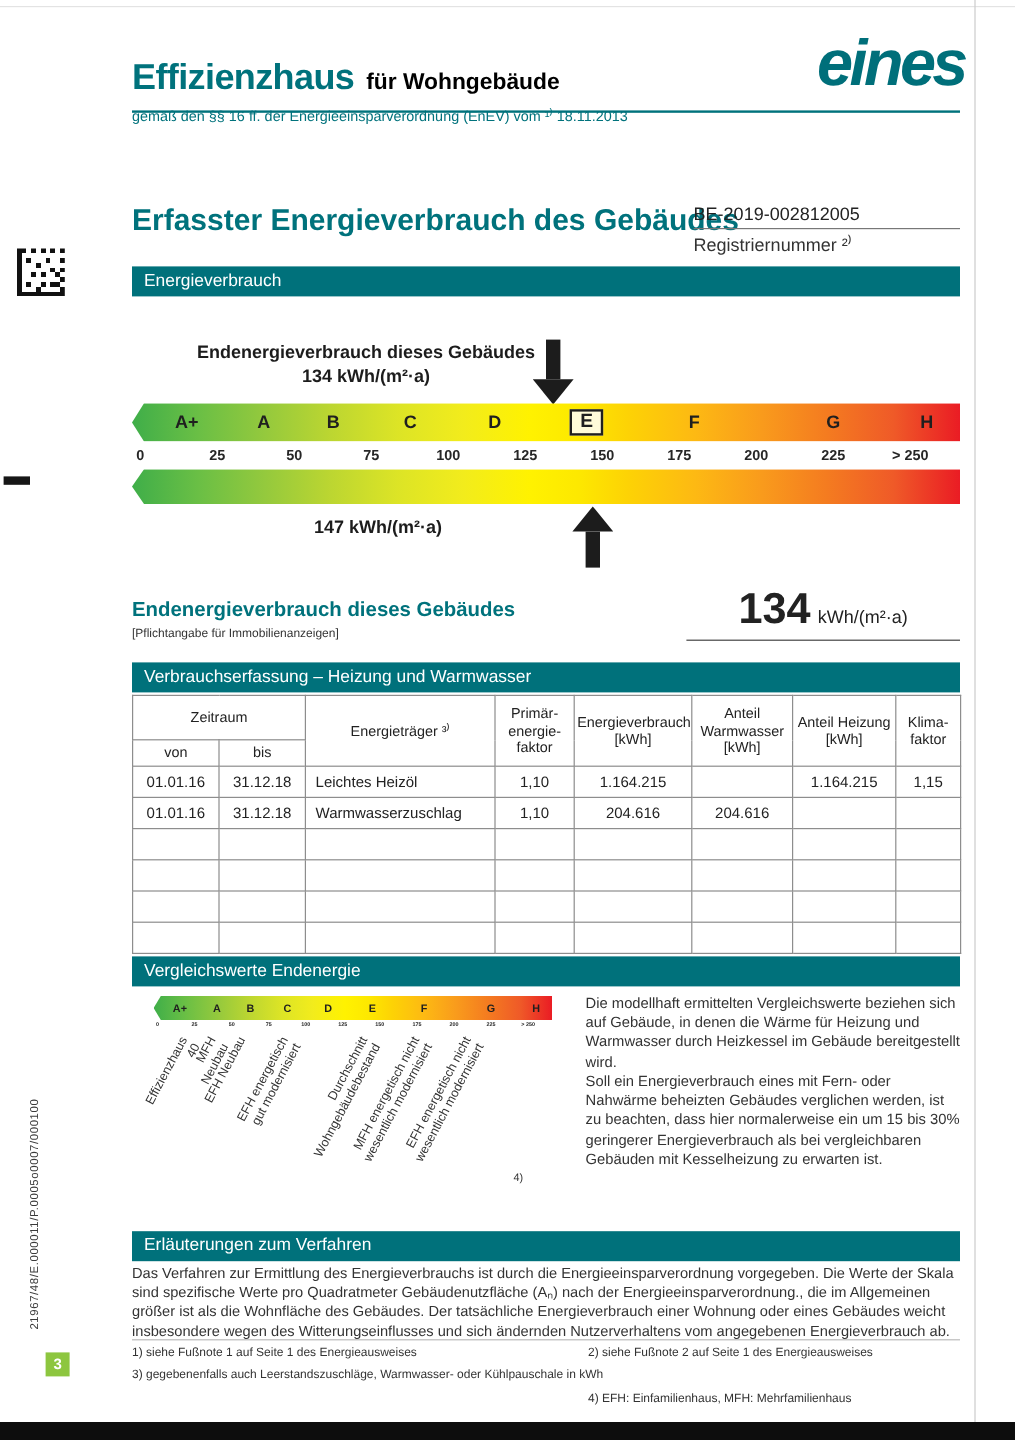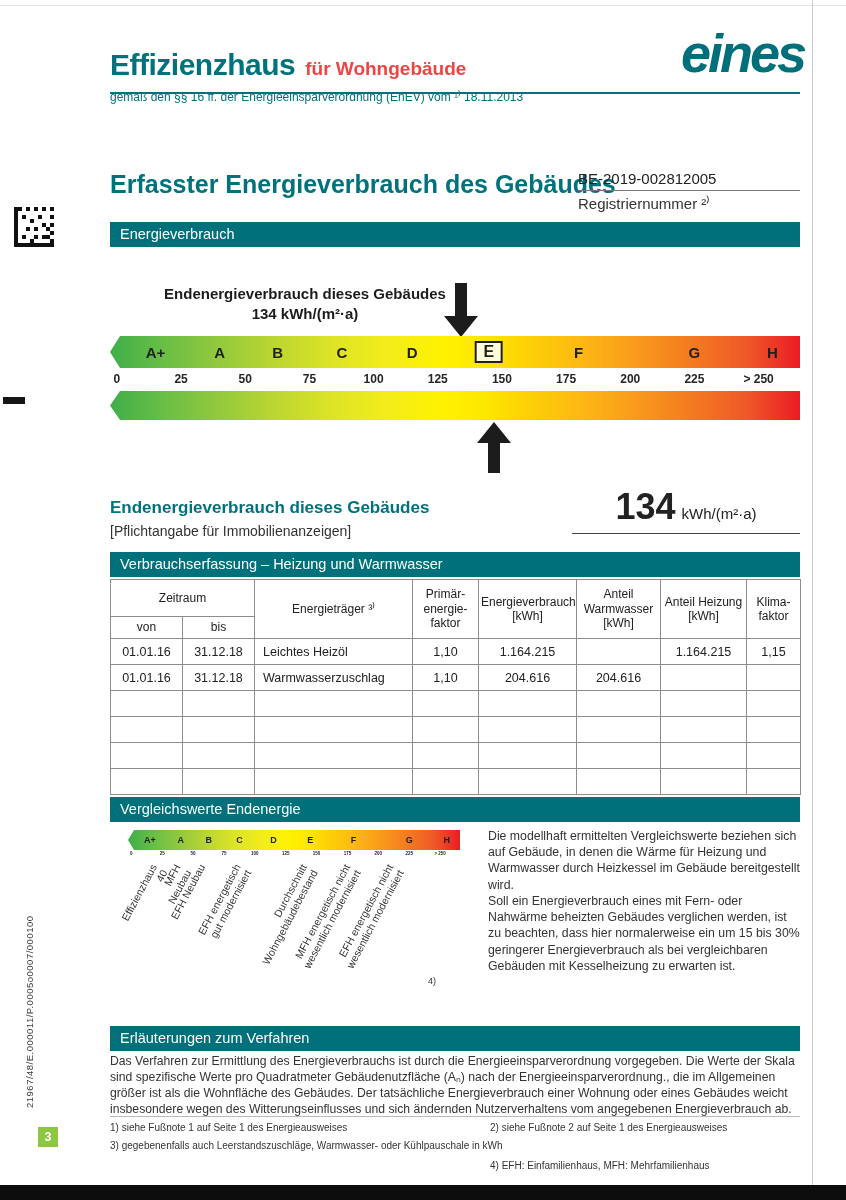--- a/index.html
+++ b/index.html
@@ -2,21 +2,21 @@
 <html><head>
 <meta charset="utf-8">
 <style>
   html,body{margin:0;padding:0;background:#f4f4f4;}
   .page{position:relative;width:846px;height:1200px;background:#ffffff;overflow:hidden;
         font-family:"Liberation Sans",sans-serif;color:#333;}
 
   
   .title-row{position:absolute;left:110px;top:48px;display:flex;align-items:baseline;gap:10px;}
   .title-main{font-size:30px;font-weight:bold;color:#00727c;letter-spacing:-0.5px;}
-  .title-sub{font-size:19px;font-weight:bold;color:#ef4444;}
+  .title-sub{font-size:19px;font-weight:bold;color:#000000;}
   .title-rule{position:absolute;left:110px;top:92px;width:690px;height:2px;background:#00727c;}
   .law-line{position:absolute;left:110px;top:88px;font-size:12px;font-weight:normal;color:#00727c;}
   .logo{position:absolute;left:664px;top:22px;width:140px;text-align:right;
         font-size:54px;font-weight:800;font-style:italic;color:#006f7a;letter-spacing:-3px;}
 
   
   .section-title{position:absolute;left:110px;top:170px;font-size:25px;font-weight:bold;color:#00727c;}
   .reg-block{position:absolute;left:578px;top:170px;width:222px;}
   .reg-num{font-size:15px;color:#222;padding-bottom:3px;border-bottom:1px solid #777;}
   .reg-label{font-size:15px;color:#333;padding:2px 0 10px;border-bottom:5px solid #be185d;}
@@ -50,21 +50,21 @@
   .arrow-down .shaft{position:absolute;left:-6px;top:0;width:12px;height:33px;background:#1c1c1c;}
   .arrow-down .head{position:absolute;left:-17px;top:33px;width:0;height:0;
      border-left:17px solid transparent;border-right:17px solid transparent;border-top:21px solid #1c1c1c;}
   .arrow-up{position:absolute;top:170px;left:55.7%;width:0;height:0;}
   .arrow-up .head{position:absolute;left:-17px;top:0;width:0;height:0;
      border-left:17px solid transparent;border-right:17px solid transparent;border-bottom:21px solid #1c1c1c;}
   .arrow-up .shaft{position:absolute;left:-6px;top:21px;width:12px;height:30px;background:#1c1c1c;}
 
   
   .consume-head{position:absolute;left:110px;top:498px;font-size:17px;font-weight:bold;color:#00727c;}
-  .consume-sub{position:absolute;left:110px;top:523px;font-size:14px;color:#333;}
+  .consume-sub{position:absolute;left:110px;top:523px;font-size:10px;color:#333;}
   .big-value{position:absolute;left:572px;top:486px;width:228px;border-bottom:1.5px solid #444;
              padding-bottom:5px;display:flex;align-items:baseline;justify-content:center;gap:6px;}
   .big-value .num{font-size:36px;font-weight:bold;color:#222;}
   .big-value .unit{font-size:15px;color:#222;}
 
   
   .vtable{position:absolute;left:110px;top:579px;width:690px;border-collapse:collapse;
           table-layout:fixed;font-size:12.5px;color:#222;}
   .vtable th,.vtable td{border:1px solid #8d8d8d;}
   .vtable thead th{font-weight:normal;font-size:12px;line-height:1.2;padding:2px;
@@ -193,20 +193,21 @@
       <span class="tick t10">&gt; 250</span>
     </div>
 
     <div class="band band-lower grad"></div>
 
     <div class="arrow-up">
       <div class="head"></div>
       <div class="shaft"></div>
     </div>
     <div class="primary-label">
+      <div>147 kWh/(m²·a)</div>
     </div>
   </div>
 
   <div class="consume-head">Endenergieverbrauch dieses Gebäudes</div>
   <div class="consume-sub">[Pflichtangabe für Immobilienanzeigen]</div>
   <div class="big-value">
     <span class="num">134</span>
     <span class="unit">kWh/(m²·a)</span>
   </div>
 

